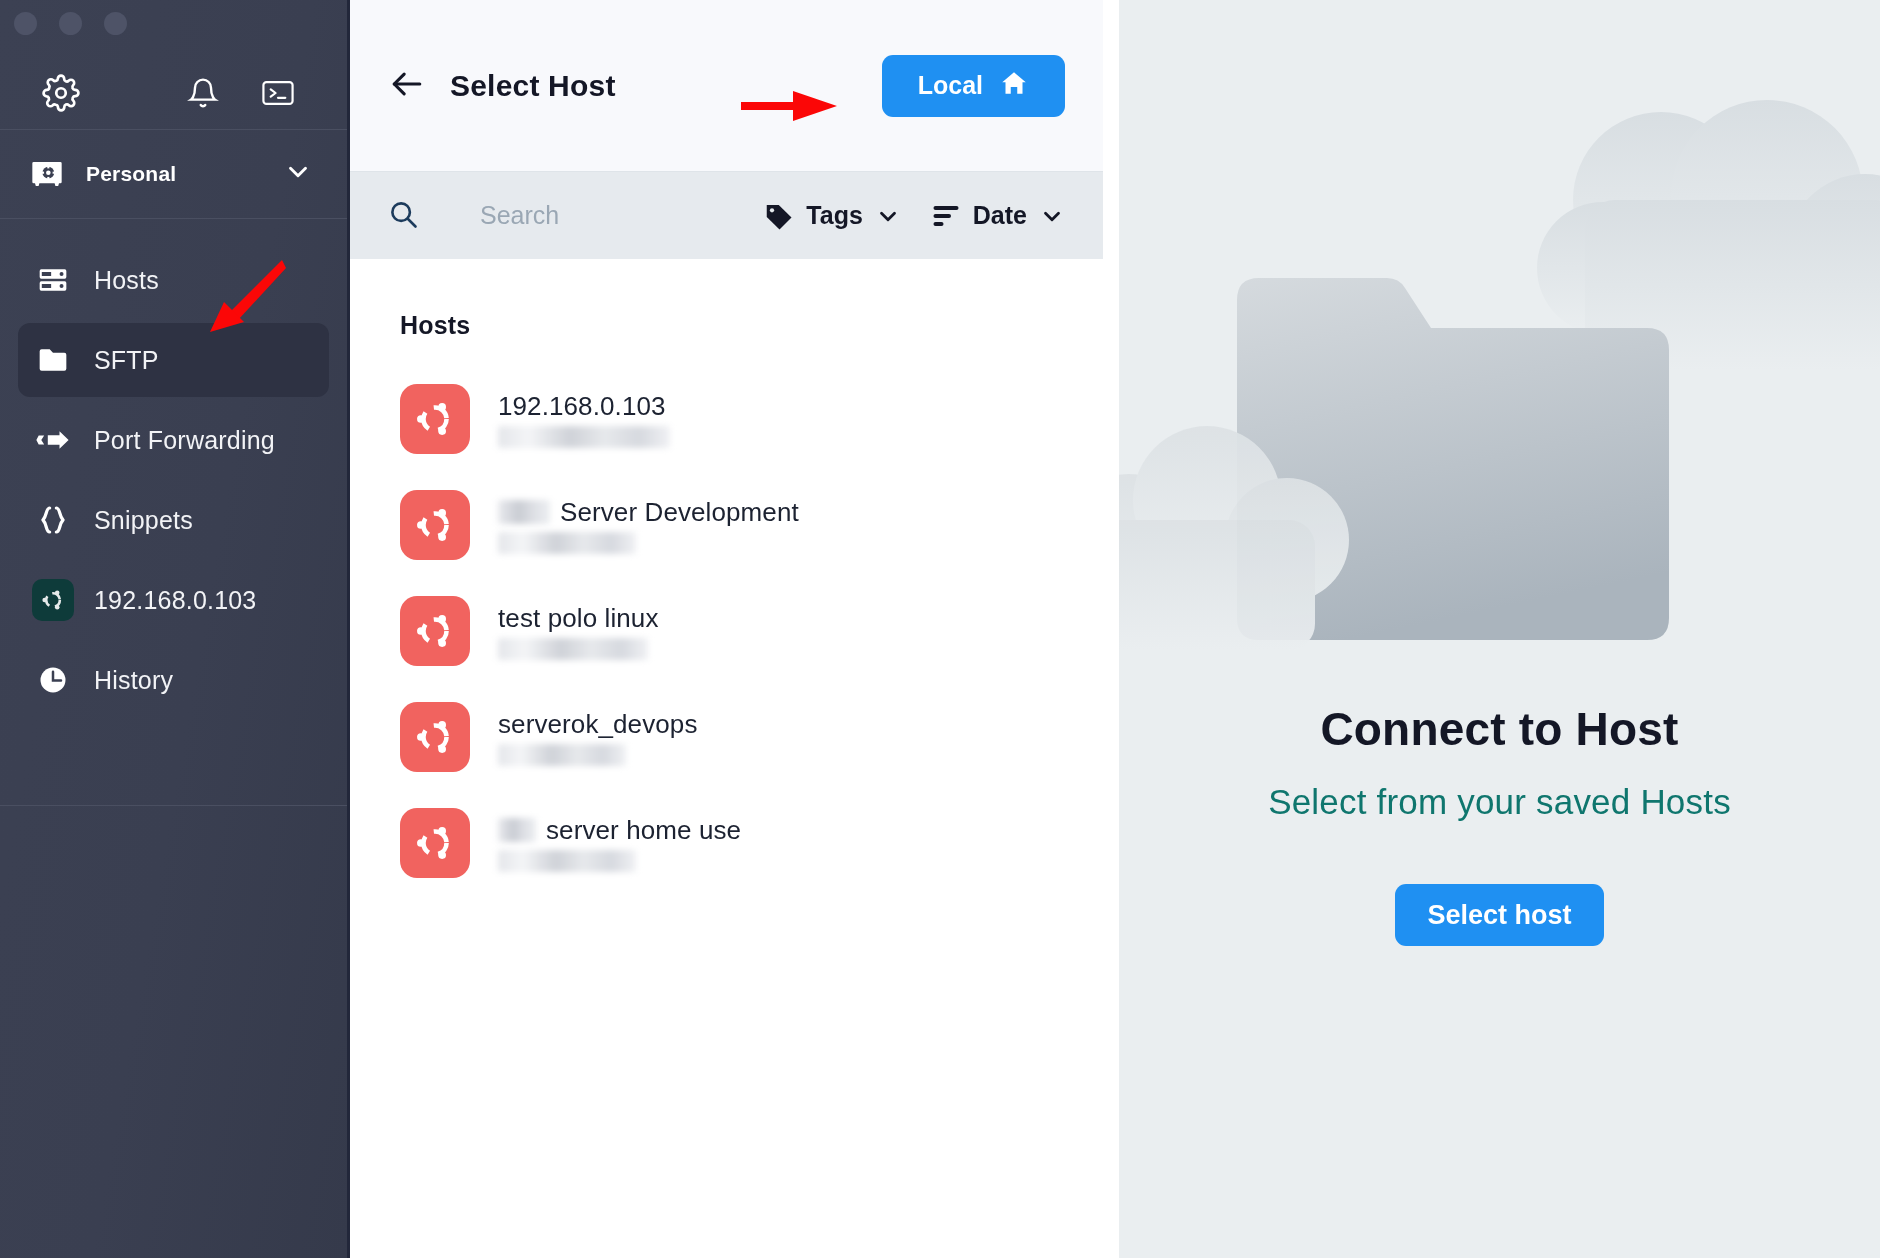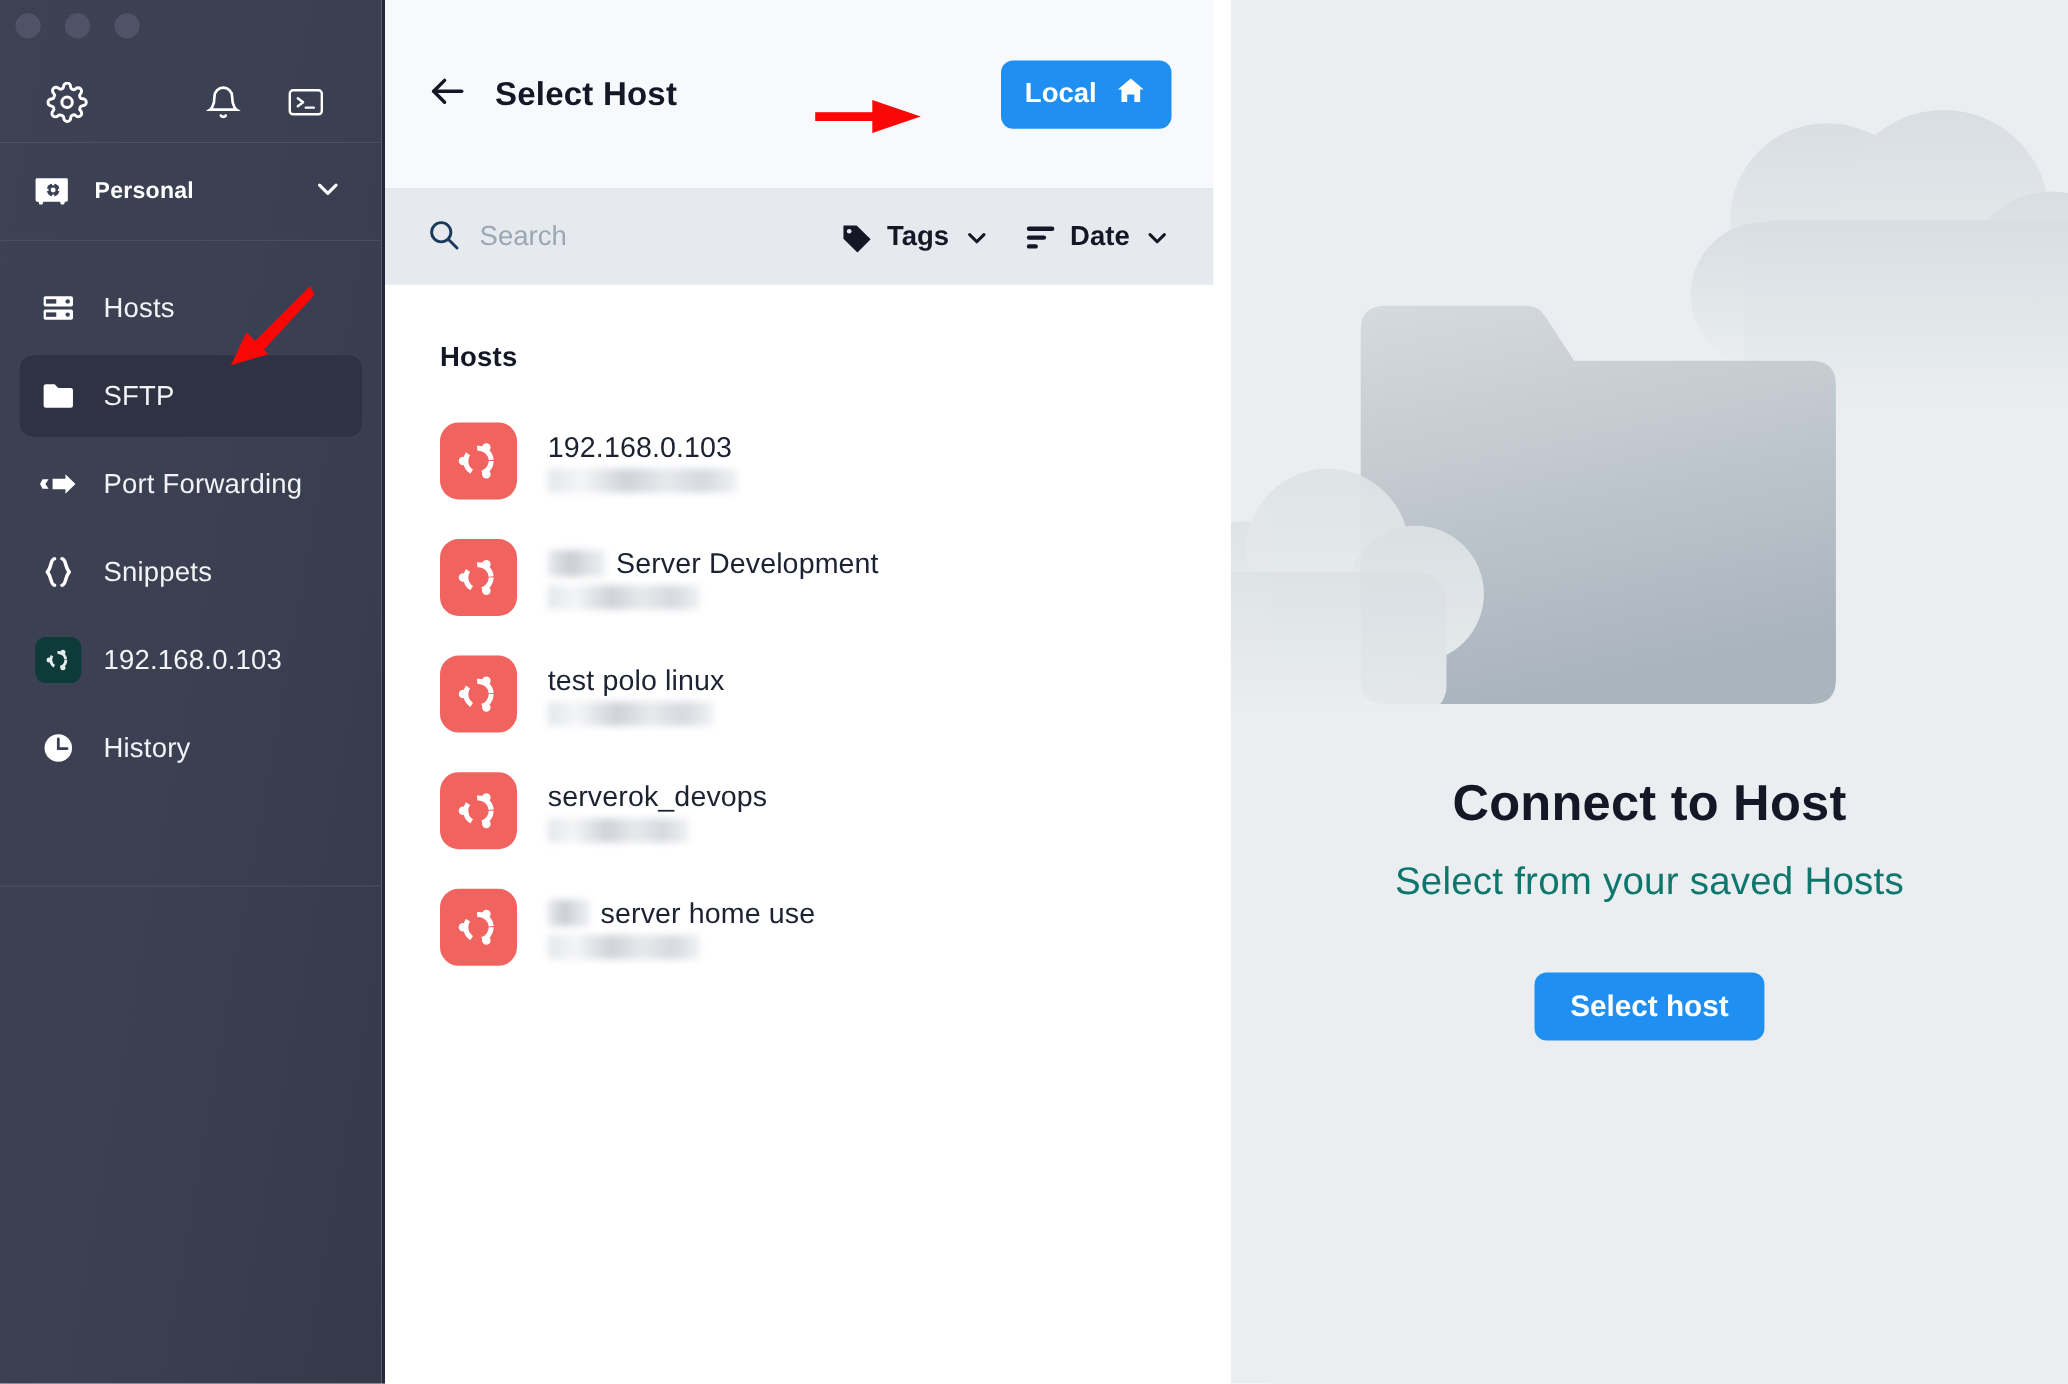--- a/index.html
+++ b/index.html
@@ -87,31 +87,31 @@
     display: flex; align-items: center; padding: 0 38px 0 40px;
     position: relative;
   }
   .back-arrow { color: #141726; margin-right: 26px; }
   .header-title { font-size: 30px; font-weight: bold; color: #141726; letter-spacing: .2px; }
   .header-spacer { flex: 1; }
   .local-btn {
     background: #1f90f2; color: #ffffff;
     height: 62px; min-width: 155px; border-radius: 11px;
     display: flex; align-items: center; justify-content: center;
-    gap: 16px; padding: 0 22px;
+    gap: 16px; padding: 0 36px;
     font-size: 25px; font-weight: bold; border: none; margin-left: 37px;
   }
   .arrow-local { position: absolute; left: 391px; top: 86px; }
 
   .filterbar {
     height: 88px; background: #e6eaee;
     display: flex; align-items: center; padding: 0 38px 0 38px;
     border-top: 1px solid #dfe4e9;
   }
-  .search-wrap { display: flex; align-items: center; flex: 1; }
+  .search-wrap { display: flex; align-items: center; flex: 1; gap: 44px; }
   .search-ico { color: #1c3b5c; margin-right: 18px; }
   .search-input {
     border: none; outline: none; background: transparent;
     font-size: 25px; color: #26303d; width: 100%;
     font-family: "Liberation Sans", sans-serif;
   }
   .search-input::placeholder { color: #9aa7b4; }
   .filter-btn {
     display: flex; align-items: center; gap: 12px;
     color: #141726; font-size: 25px; font-weight: bold;

